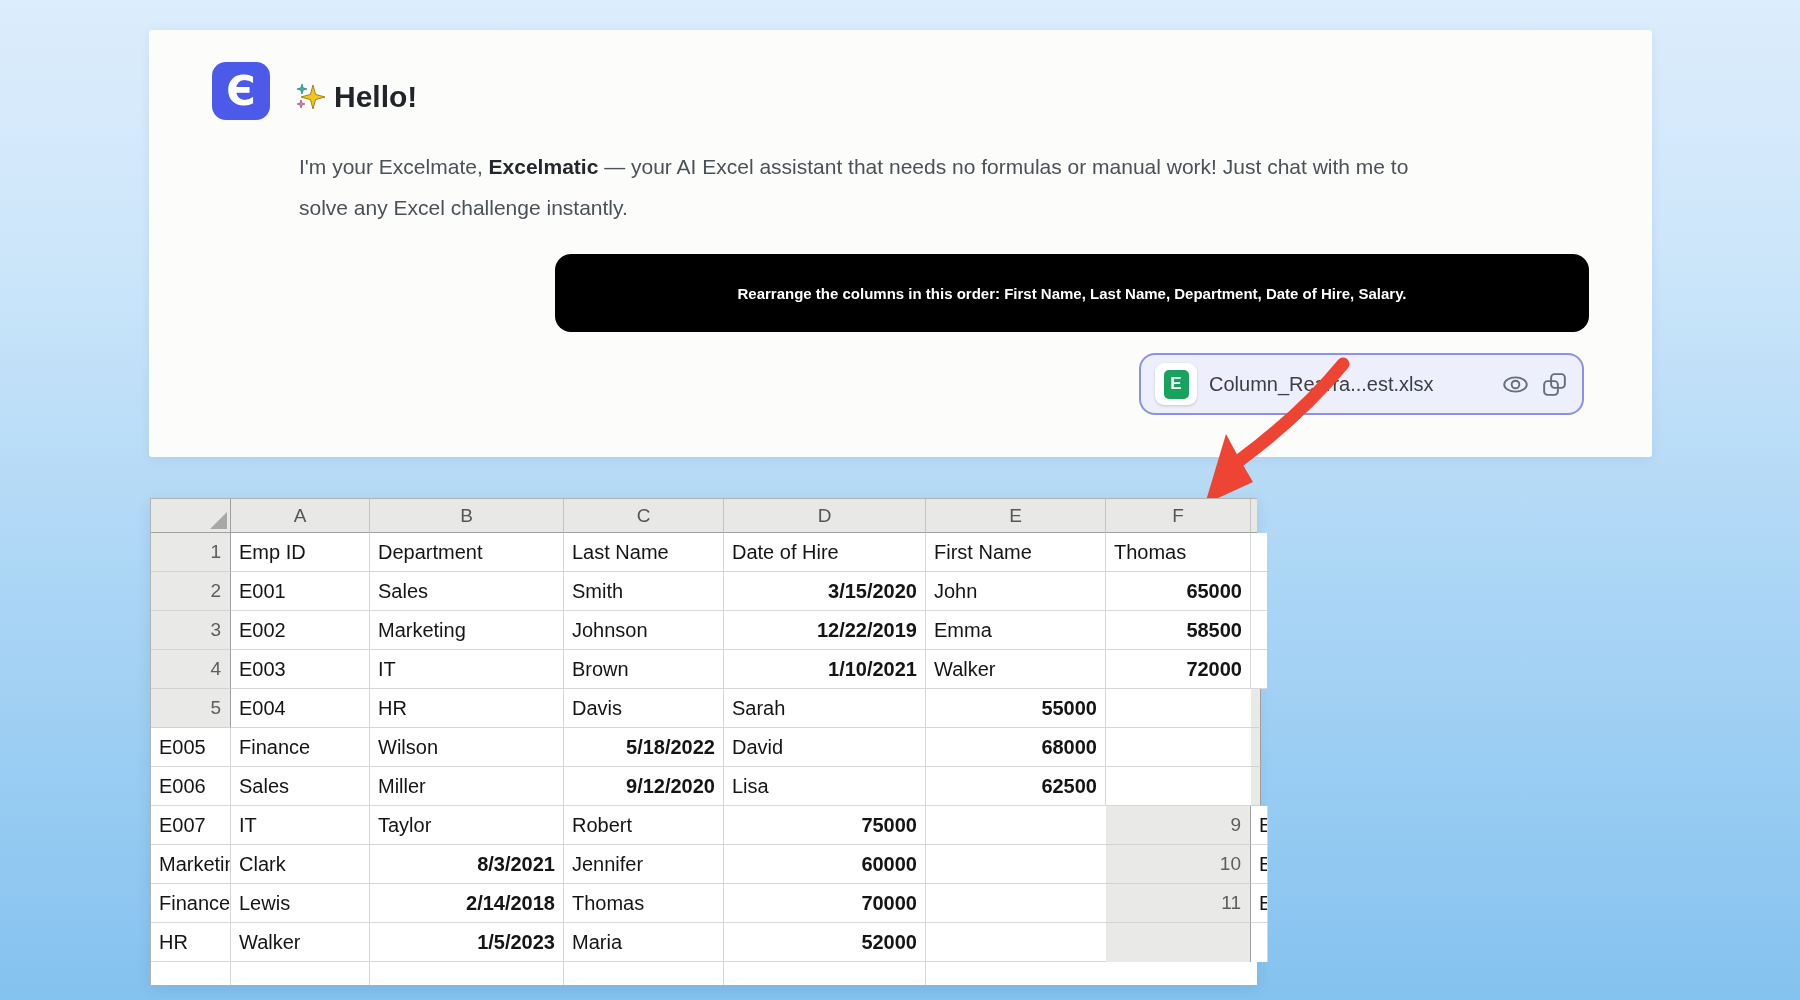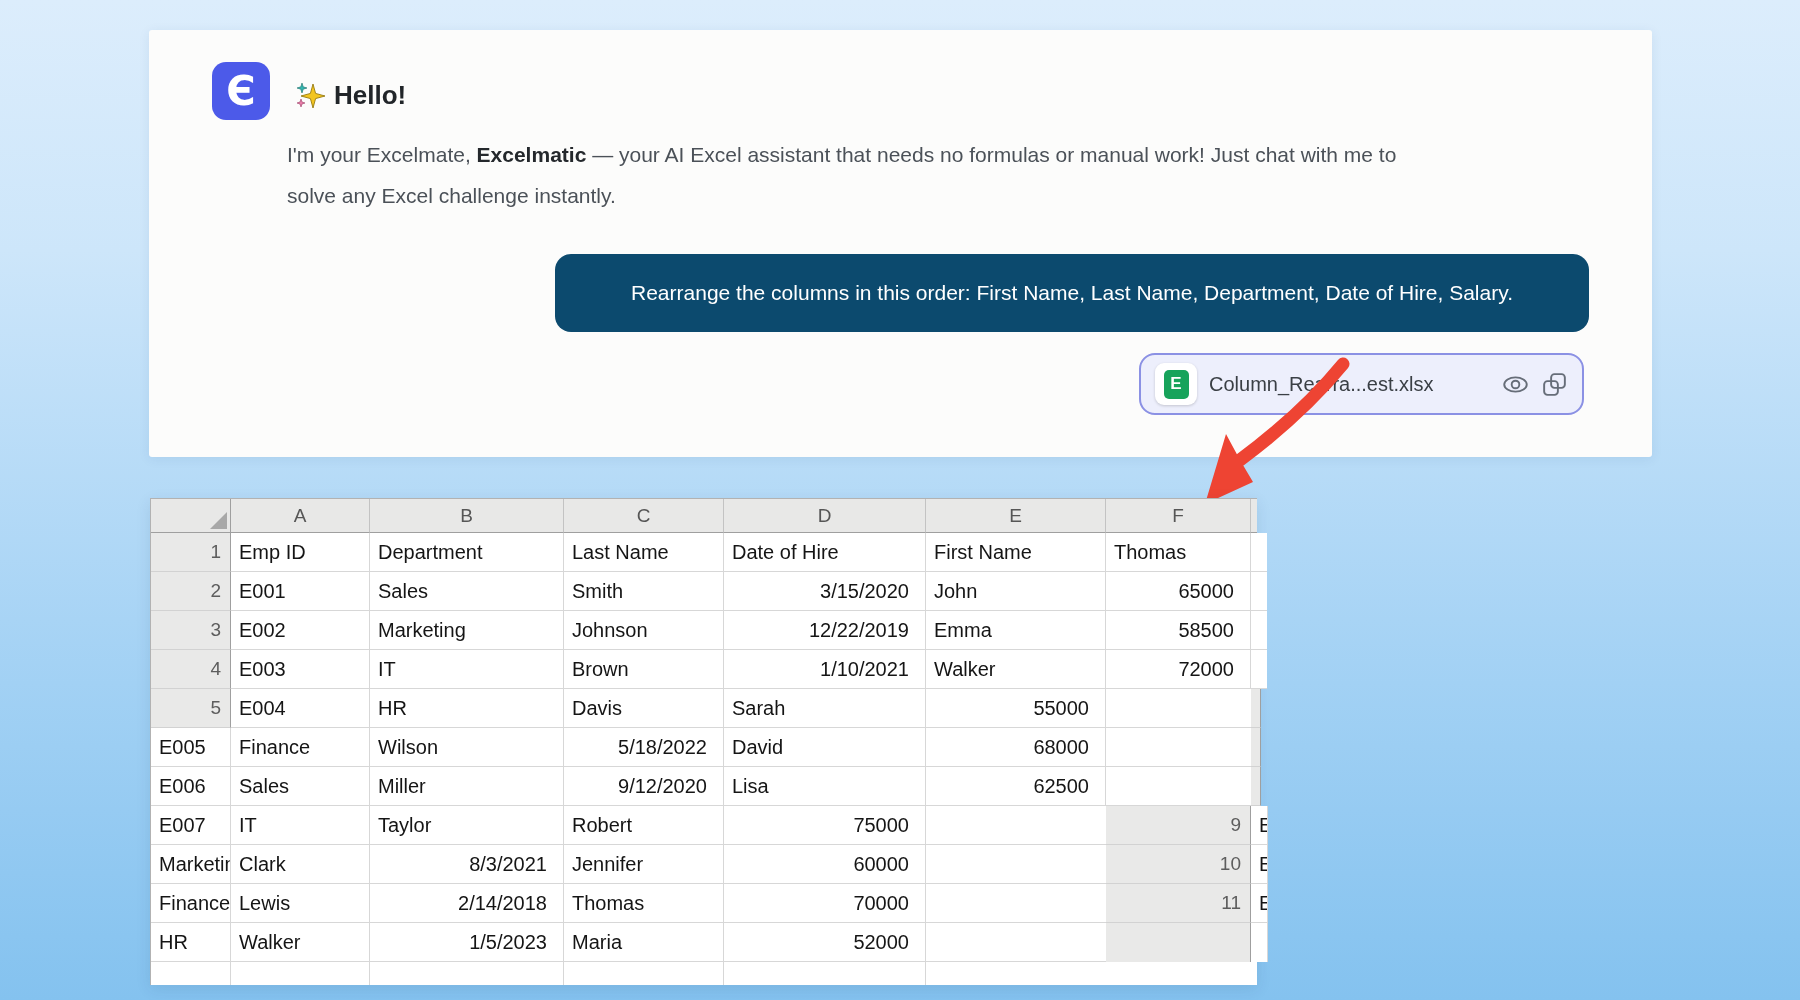--- a/index.html
+++ b/index.html
@@ -13,30 +13,30 @@
     position:absolute;left:149px;top:30px;width:1503px;height:427px;
     background:#fcfcfb;border-radius:3px;box-shadow:0 2px 12px rgba(30,60,120,.08);
   }
   .logo{
     position:absolute;left:63px;top:32px;width:58px;height:58px;
     background:#4c5ae9;border-radius:14px;display:flex;align-items:center;justify-content:center;
     color:#fff;font-size:40px;font-weight:bold;font-family:"DejaVu Sans",sans-serif;
     line-height:1;
   }
   .greeting-row{position:absolute;left:146px;top:50px;display:flex;align-items:center;gap:9px;}
-  .greeting{font-size:26px;font-weight:bold;color:#212529;}
+  .greeting{font-size:30px;font-weight:bold;color:#212529;}
   .intro{
-    position:absolute;left:138px;top:104px;margin:0;font-size:21px;line-height:41px;color:#4b5158;
+    position:absolute;left:138px;top:104px;margin:12px;font-size:21px;line-height:41px;color:#4b5158;
     white-space:nowrap;
   }
   .intro strong{color:#24282c;}
   .bubble{
     position:absolute;left:406px;top:224px;width:1034px;height:78px;box-sizing:border-box;
-    background:#0c4a6e;border-radius:16px;color:#ffffff;font-size:21px;
-    display:flex;align-items:center;justify-content:center;padding:0 20px;white-space:nowrap;
+    background:#000000;border-radius:16px;color:#ffffff;font-size:15px;
+    display:flex;align-items:center;justify-content:center;padding:0 20px;white-space:nowrap;font-weight:bold;
   }
   .chip{
     position:absolute;left:990px;top:323px;width:445px;height:62px;box-sizing:border-box;
     background:#edeffc;border:2px solid #8b91e4;border-radius:16px;
     display:flex;align-items:center;padding:0 14px;gap:12px;cursor:pointer;
   }
   .file-badge{
     width:42px;height:42px;background:#ffffff;border-radius:9px;flex:0 0 auto;
     box-shadow:0 1px 3px rgba(0,0,0,.18);display:flex;align-items:center;justify-content:center;
   }
@@ -56,21 +56,21 @@
     grid-template-rows:34px repeat(11,39px) 23px;
     background:#fff;border-left:1px solid #b2b2b2;border-top:1px solid #b2b2b2;
     box-shadow:0 4px 14px rgba(20,50,90,.10);
     font-family:"Liberation Sans",sans-serif;
   }
   .c{
     box-sizing:border-box;display:flex;align-items:center;overflow:hidden;
     border-right:1px solid #d7d7d7;border-bottom:1px solid #d7d7d7;
     background:#fff;color:#151515;font-size:20px;padding:0 8px;white-space:nowrap;
   }
-  .c.right{justify-content:flex-end;padding-right:16px;}
+  .c.right{justify-content:flex-end;padding-right:8px;font-weight:bold;}
   .head{
     background:#e8e8e7;justify-content:center;color:#565656;font-size:19px;padding:0;
     border-right:1px solid #c3c3c3;border-bottom:1px solid #9f9f9f;
   }
   .gut{
     background:#e9e9e8;justify-content:flex-end;color:#5d5d5d;font-size:19px;
     border-right:1px solid #9f9f9f;border-bottom:1px solid #d2d2d2;padding:0 9px 0 0;
   }
   .corner{
     background:#e8e8e7;border-right:1px solid #9f9f9f;border-bottom:1px solid #9f9f9f;

